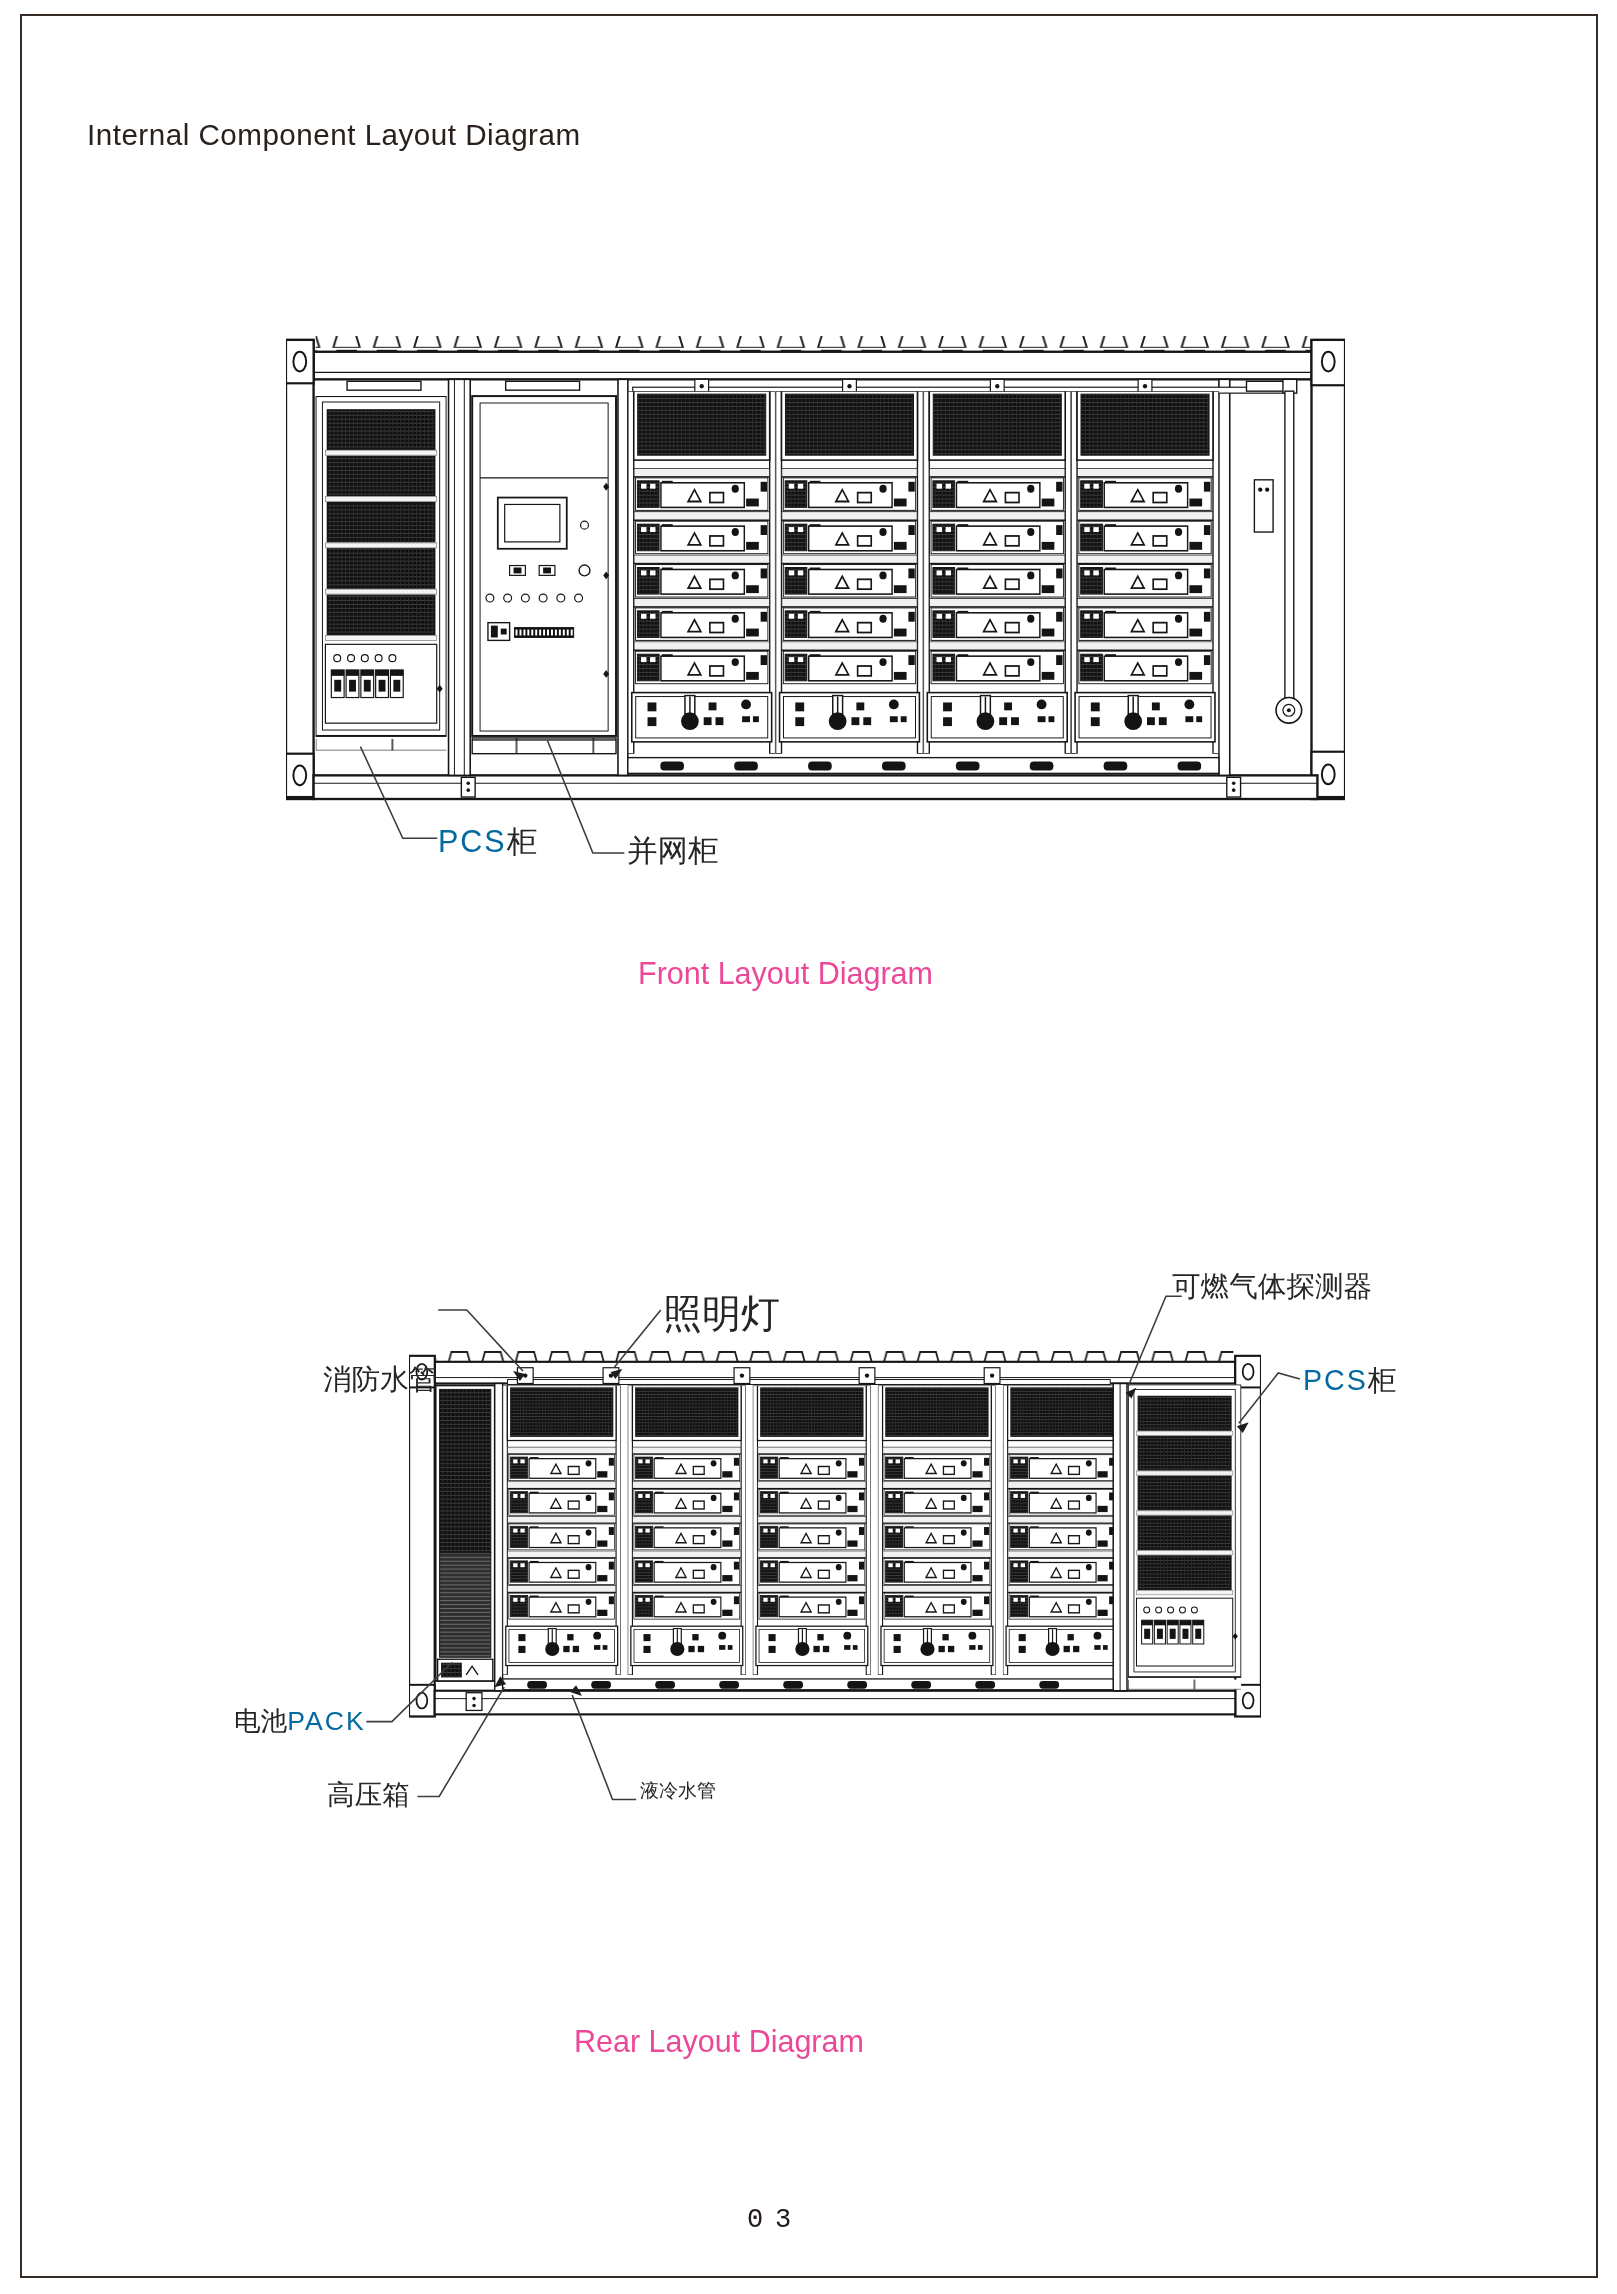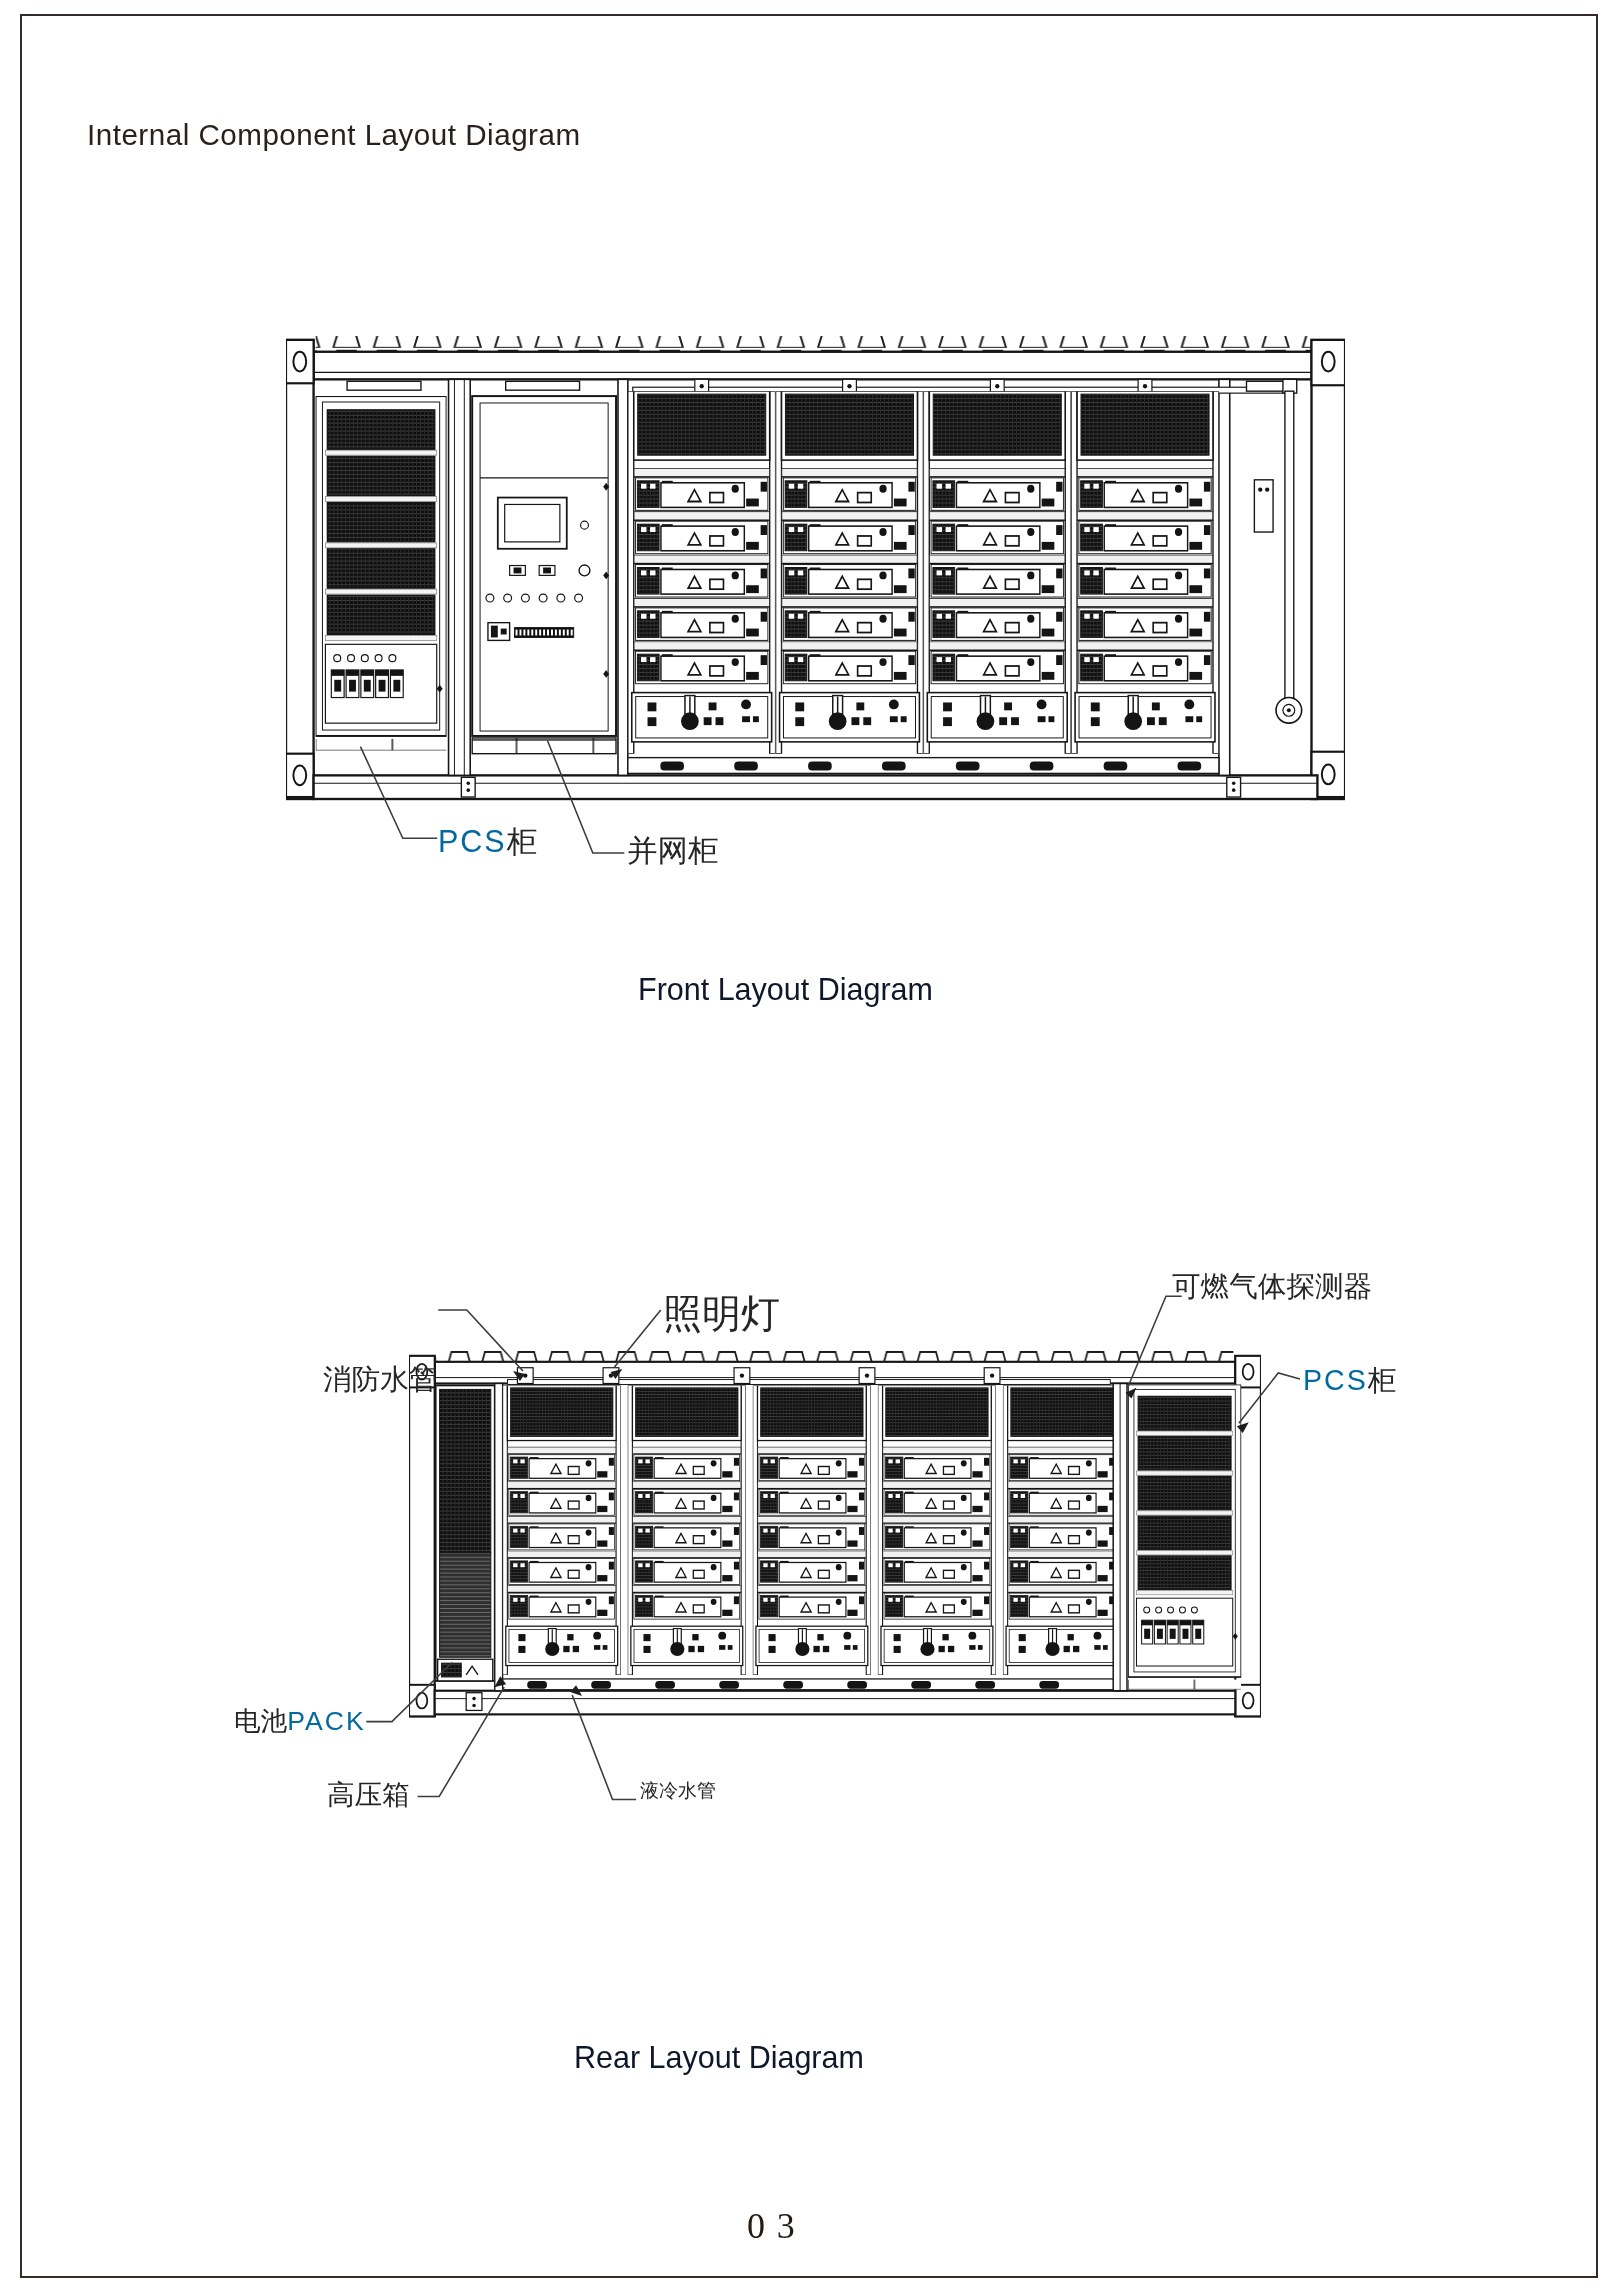--- a/index.html
+++ b/index.html
@@ -1,21 +1,21 @@
 <!DOCTYPE html>
 <html><head>
 <meta charset="utf-8">
 <style>
   html,body{margin:0;padding:0;background:#ffffff;}
   .page{position:relative;width:1600px;height:2294px;background:#fff;overflow:hidden;
         font-family:"Liberation Sans",sans-serif;color:#241b17;}
   .page-border{position:absolute;left:19.7px;top:13.8px;width:1574px;height:2260px;
         border:2.5px solid #352c28;}
   .doc-title{position:absolute;left:87px;top:118px;font-size:29.6px;letter-spacing:0.5px;color:#2a211d;}
-  .caption{position:absolute;font-size:30.5px;color:#0f172a;white-space:nowrap;margin-top:16px;}
+  .caption{position:absolute;font-size:30.5px;color:#ec4899;white-space:nowrap;}
   .cad-label{position:absolute;white-space:nowrap;line-height:1.05;
         font-family:"DejaVu Serif","Liberation Serif",serif;color:#1f1f1f;}
   .cad-latin{font-family:"Liberation Sans",sans-serif;color:#0369a1;letter-spacing:2px;font-weight:400;}
   .cad-cjk{color:#262626;}
   .diagram-svg{position:absolute;}
   .overlay{position:absolute;left:0;top:0;pointer-events:none;}
   svg{display:block;}
 </style>
 </head>
 <body>
@@ -353,16 +353,16 @@
     <span class="cad-latin">PCS</span><span class="cad-cjk">柜</span>
   </div>
   <div class="cad-label" style="left:234px;top:1707px;font-size:26.6px">
     <span class="cad-cjk">电池</span><span class="cad-latin">PACK</span>
   </div>
   <div class="cad-label cad-cjk" style="left:327px;top:1781px;font-size:27.6px">高压箱</div>
   <div class="cad-label cad-cjk" style="left:640px;top:1781px;font-size:19px">液冷水管</div>
 
   <div class="caption" style="left:574px;top:2024px">Rear Layout Diagram</div>
 
-  <div style="position:absolute;left:747px;top:2205px;font-size:36px;letter-spacing:11.8px;
-              font-family:Liberation Serif, serif;color:#241b17">03</div>
+  <div style="position:absolute;left:747px;top:2205px;font-size:27px;letter-spacing:11.8px;
+              font-family:Liberation Mono, monospace;color:#241b17">03</div>
 </div>
 
 
 </body></html>

